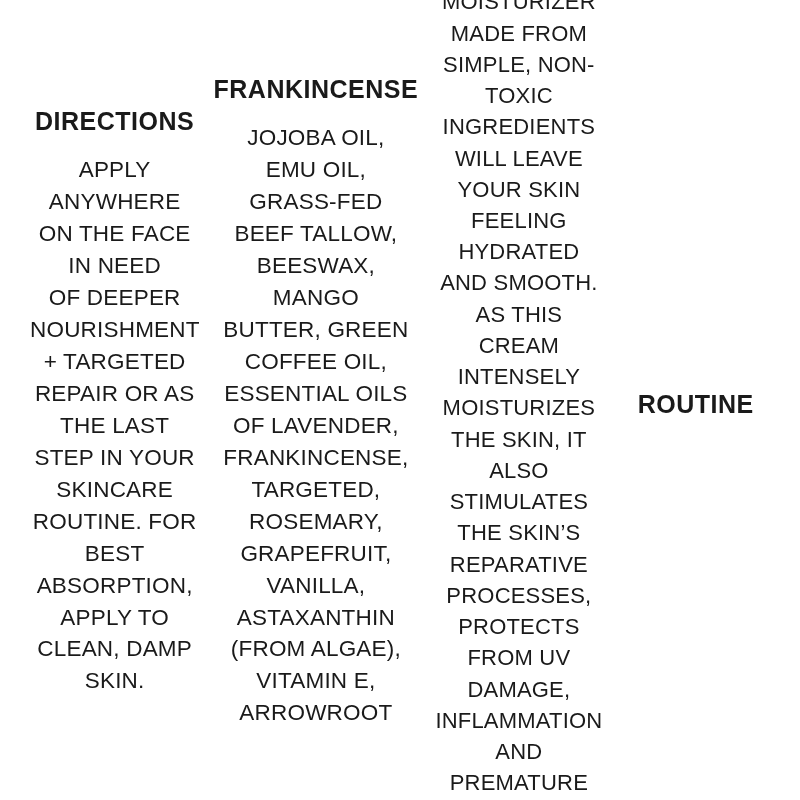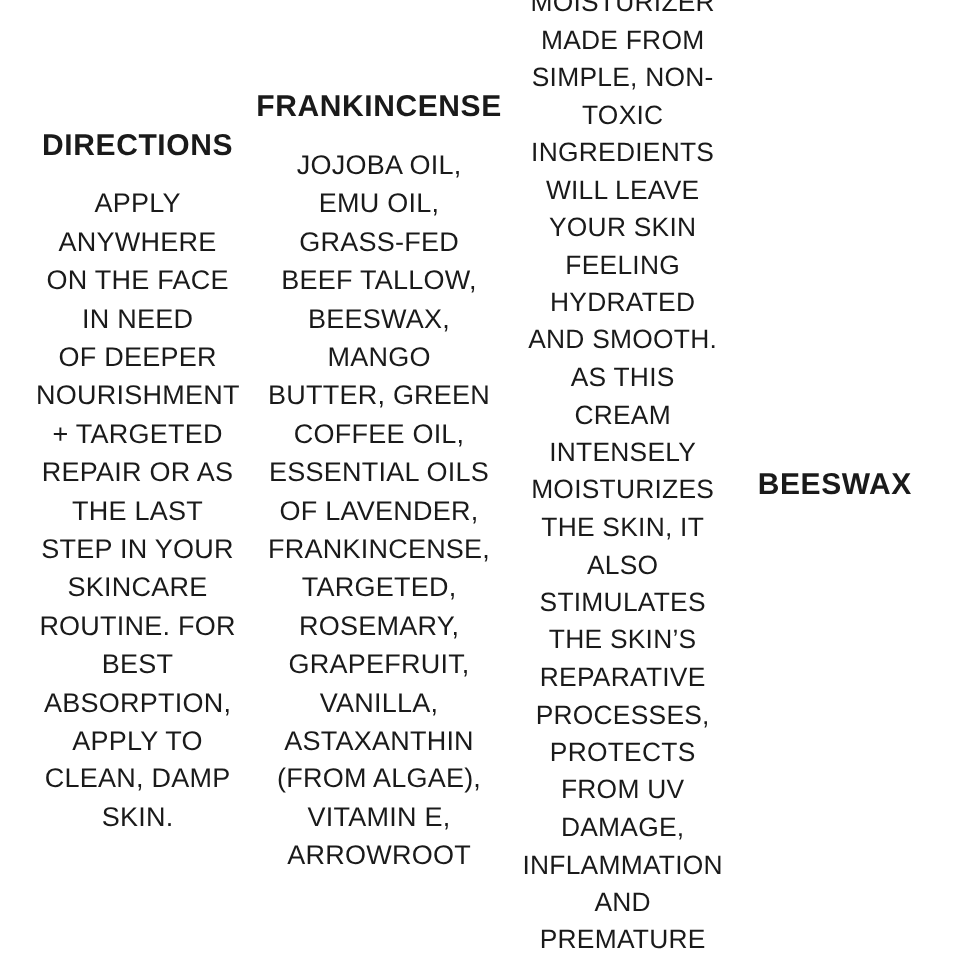--- a/index.html
+++ b/index.html
@@ -81,17 +81,17 @@
     <p class="section-body">CREAMY, NATURAL FACE MOISTURIZER MADE FROM SIMPLE, NON-TOXIC
 INGREDIENTS WILL LEAVE YOUR SKIN FEELING HYDRATED AND SMOOTH.
 AS THIS CREAM INTENSELY MOISTURIZES THE SKIN, IT ALSO STIMULATES
 THE SKIN’S REPARATIVE PROCESSES, PROTECTS FROM UV DAMAGE,
 INFLAMMATION AND PREMATURE AGING AND REPAIRS PIGMENTATION.</p>
   </div>
 
   <div class="gap-benefits"></div>
 
   <div class="section sec-cautions">
-    <h2 class="section-title">BEESWAX</h2>
+    <h2 class="section-title">ROUTINE</h2>
 
   </div>
 
 </div>
 
 </body></html>

